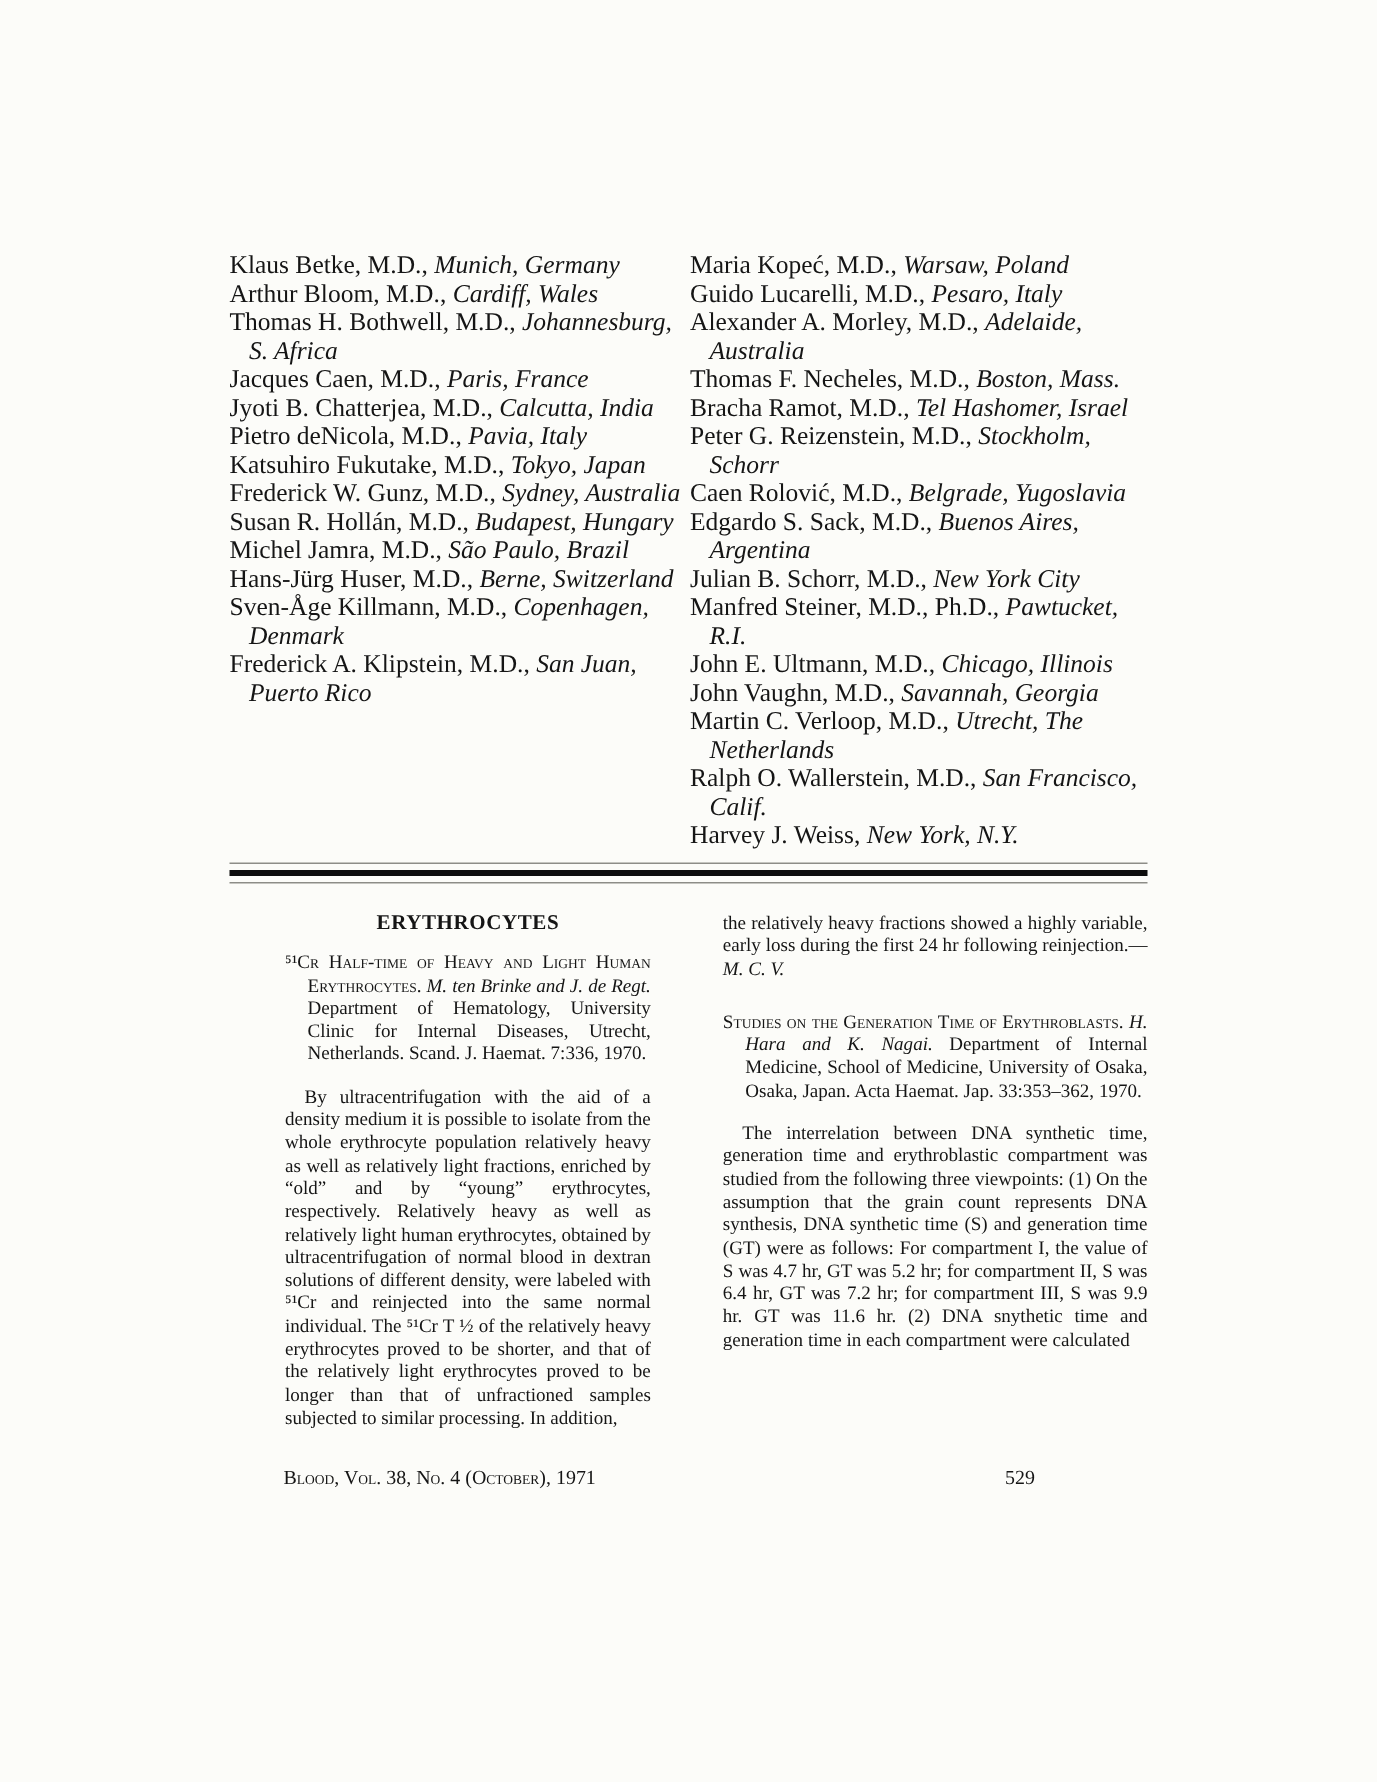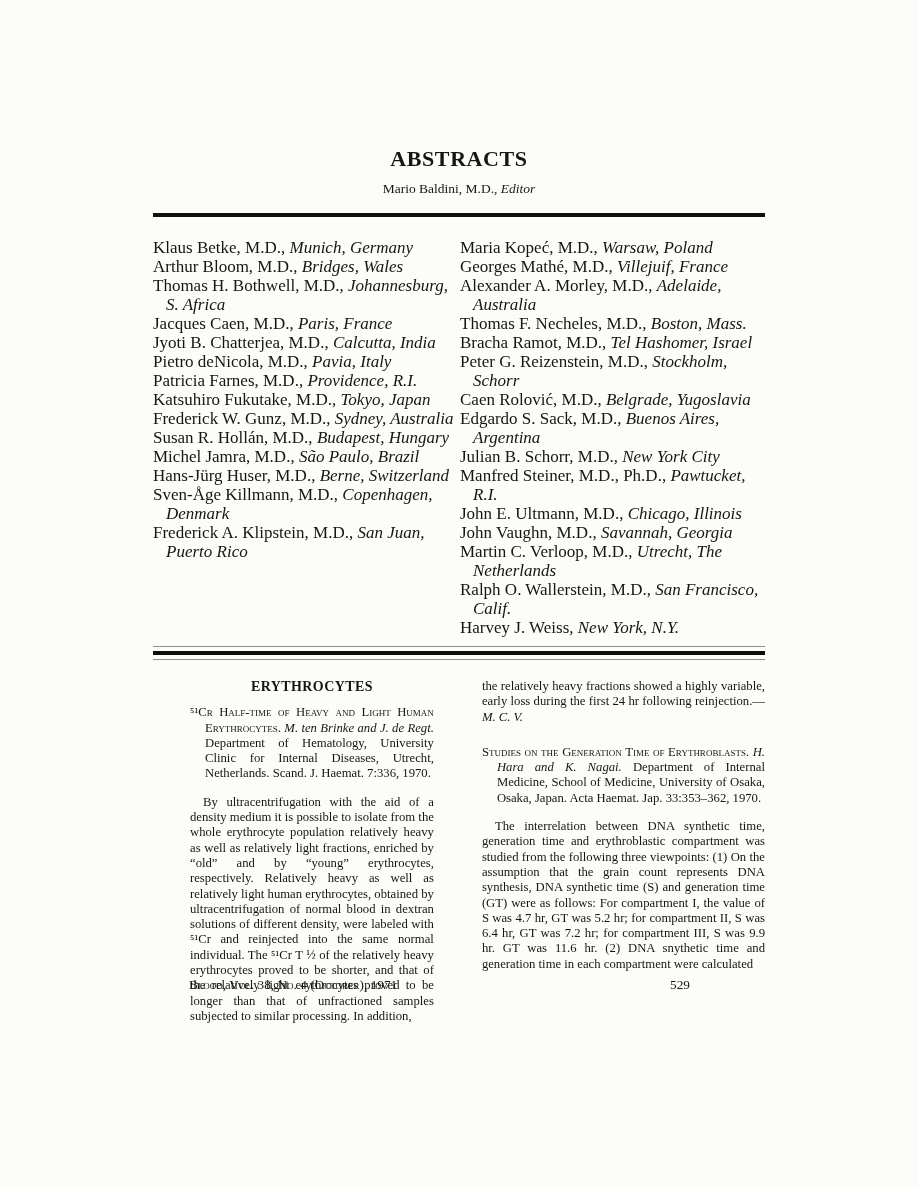--- a/index.html
+++ b/index.html
@@ -99,64 +99,58 @@
     font-size: 13.3px;
     line-height: 16px;
   }
   .footer .page-number { margin-right: 75px; }
 </style>
 </head>
 <body>
 
 <div class="page">
 
-  <header>
-    <h1 class="page-title">ABSTRACTS</h1>
-    <div class="editor-byline"><span>Mario Baldini, M.D., </span><em>Editor</em></div>
-    <div class="rule-thick"></div>
-  </header>
 
   <section class="editors">
     <ul class="ed-col left" id="ed-left">
   <li class="ed-item"><span class="ed-name">Klaus Betke, M.D., </span><em class="ed-loc">Munich, Germany</em></li>
 
-  <li class="ed-item"><span class="ed-name">Arthur Bloom, M.D., </span><em class="ed-loc">Bridges, Wales</em></li>
+  <li class="ed-item"><span class="ed-name">Arthur Bloom, M.D., </span><em class="ed-loc">Cardiff, Wales</em></li>
 
   <li class="ed-item"><span class="ed-name">Thomas H. Bothwell, M.D., </span><em class="ed-loc">Johannesburg,
 S. Africa</em></li>
 
 
   <li class="ed-item"><span class="ed-name">Jacques Caen, M.D., </span><em class="ed-loc">Paris, France</em></li>
 
   <li class="ed-item"><span class="ed-name">Jyoti B. Chatterjea, M.D., </span><em class="ed-loc">Calcutta, India</em></li>
 
   <li class="ed-item"><span class="ed-name">Pietro deNicola, M.D., </span><em class="ed-loc">Pavia, Italy</em></li>
 
 
-  <li class="ed-item"><span class="ed-name">Patricia Farnes, M.D., </span><em class="ed-loc">Providence, R.I.</em></li>
 
   <li class="ed-item"><span class="ed-name">Katsuhiro Fukutake, M.D., </span><em class="ed-loc">Tokyo, Japan</em></li>
 
   <li class="ed-item"><span class="ed-name">Frederick W. Gunz, M.D., </span><em class="ed-loc">Sydney, Australia</em></li>
 
   <li class="ed-item"><span class="ed-name">Susan R. Hollán, M.D., </span><em class="ed-loc">Budapest, Hungary</em></li>
 
   <li class="ed-item"><span class="ed-name">Michel Jamra, M.D., </span><em class="ed-loc">São Paulo, Brazil</em></li>
 
   <li class="ed-item"><span class="ed-name">Hans-Jürg Huser, M.D., </span><em class="ed-loc">Berne, Switzerland</em></li>
 
   <li class="ed-item"><span class="ed-name">Sven-Åge Killmann, M.D., </span><em class="ed-loc">Copenhagen, Denmark</em></li>
 
   <li class="ed-item"><span class="ed-name">Frederick A. Klipstein, M.D., </span><em class="ed-loc">San Juan, Puerto Rico</em></li>
 </ul>
     <ul class="ed-col right" id="ed-right">
   <li class="ed-item"><span class="ed-name">Maria Kopeć, M.D., </span><em class="ed-loc">Warsaw, Poland</em></li>
 
-
-  <li class="ed-item"><span class="ed-name">Georges Mathé, M.D., </span><em class="ed-loc">Villejuif, France</em></li>
+  <li class="ed-item"><span class="ed-name">Guido Lucarelli, M.D., </span><em class="ed-loc">Pesaro, Italy</em></li>
+
 
   <li class="ed-item"><span class="ed-name">Alexander A. Morley, M.D., </span><em class="ed-loc">Adelaide, Australia</em></li>
 
   <li class="ed-item"><span class="ed-name">Thomas F. Necheles, M.D., </span><em class="ed-loc">Boston, Mass.</em></li>
 
   <li class="ed-item"><span class="ed-name">Bracha Ramot, M.D., </span><em class="ed-loc">Tel Hashomer, Israel</em></li>
 
   <li class="ed-item"><span class="ed-name">Peter G. Reizenstein, M.D., </span><em class="ed-loc">Stockholm, Schorr</em></li>
 
   <li class="ed-item"><span class="ed-name">Caen Rolović, M.D., </span><em class="ed-loc">Belgrade, Yugoslavia</em></li>

